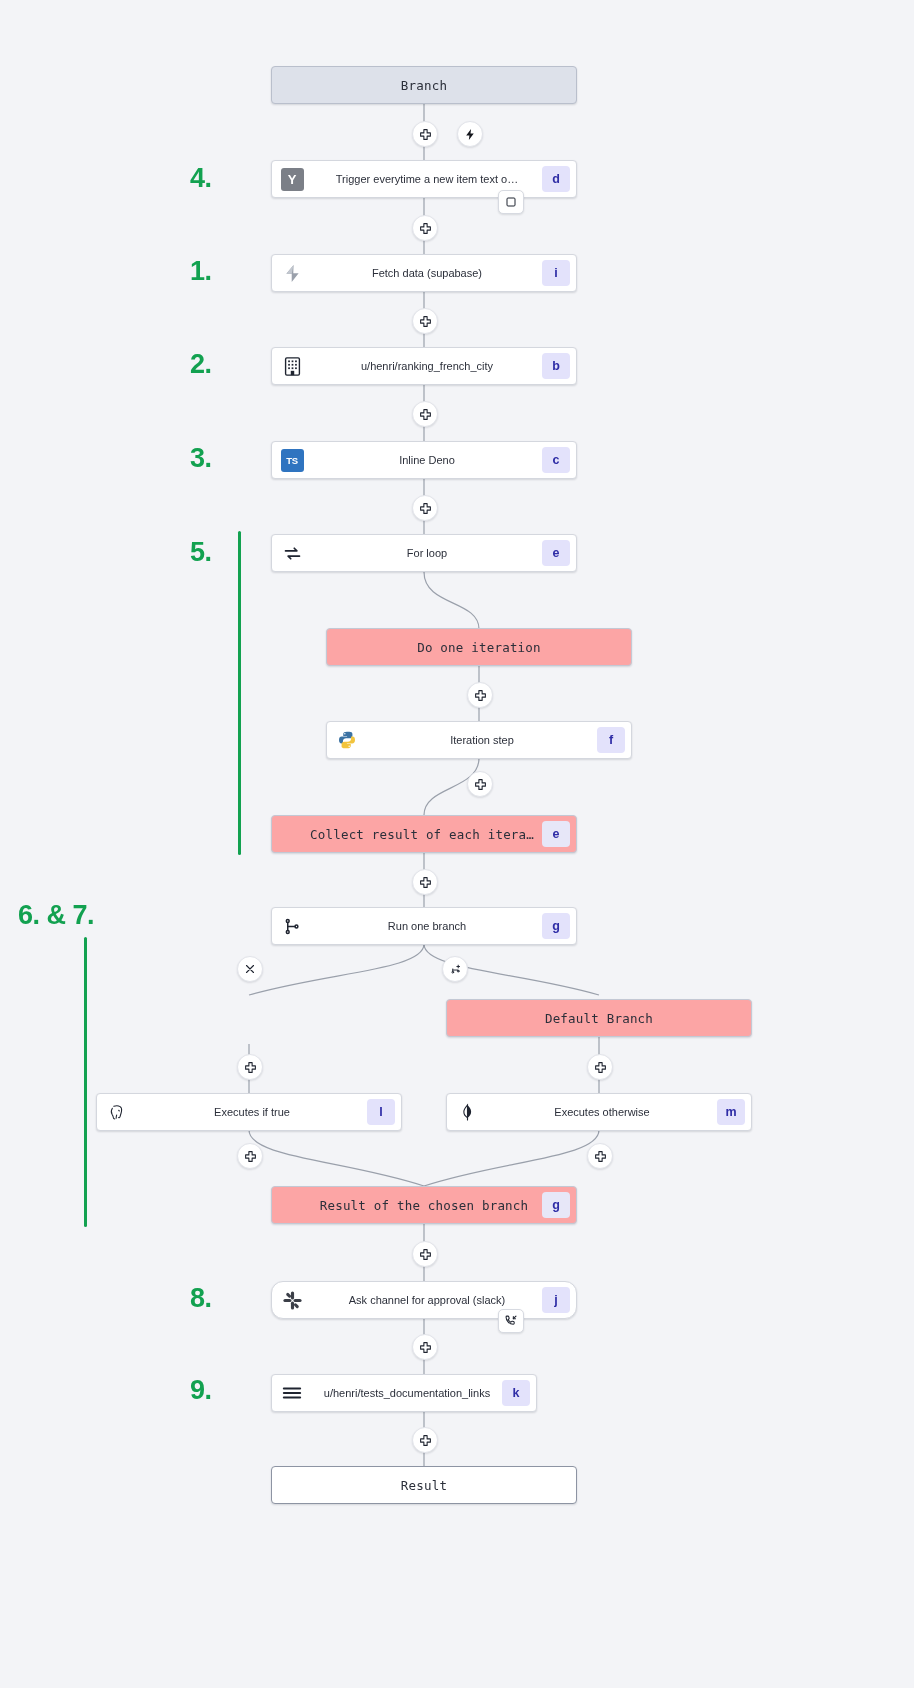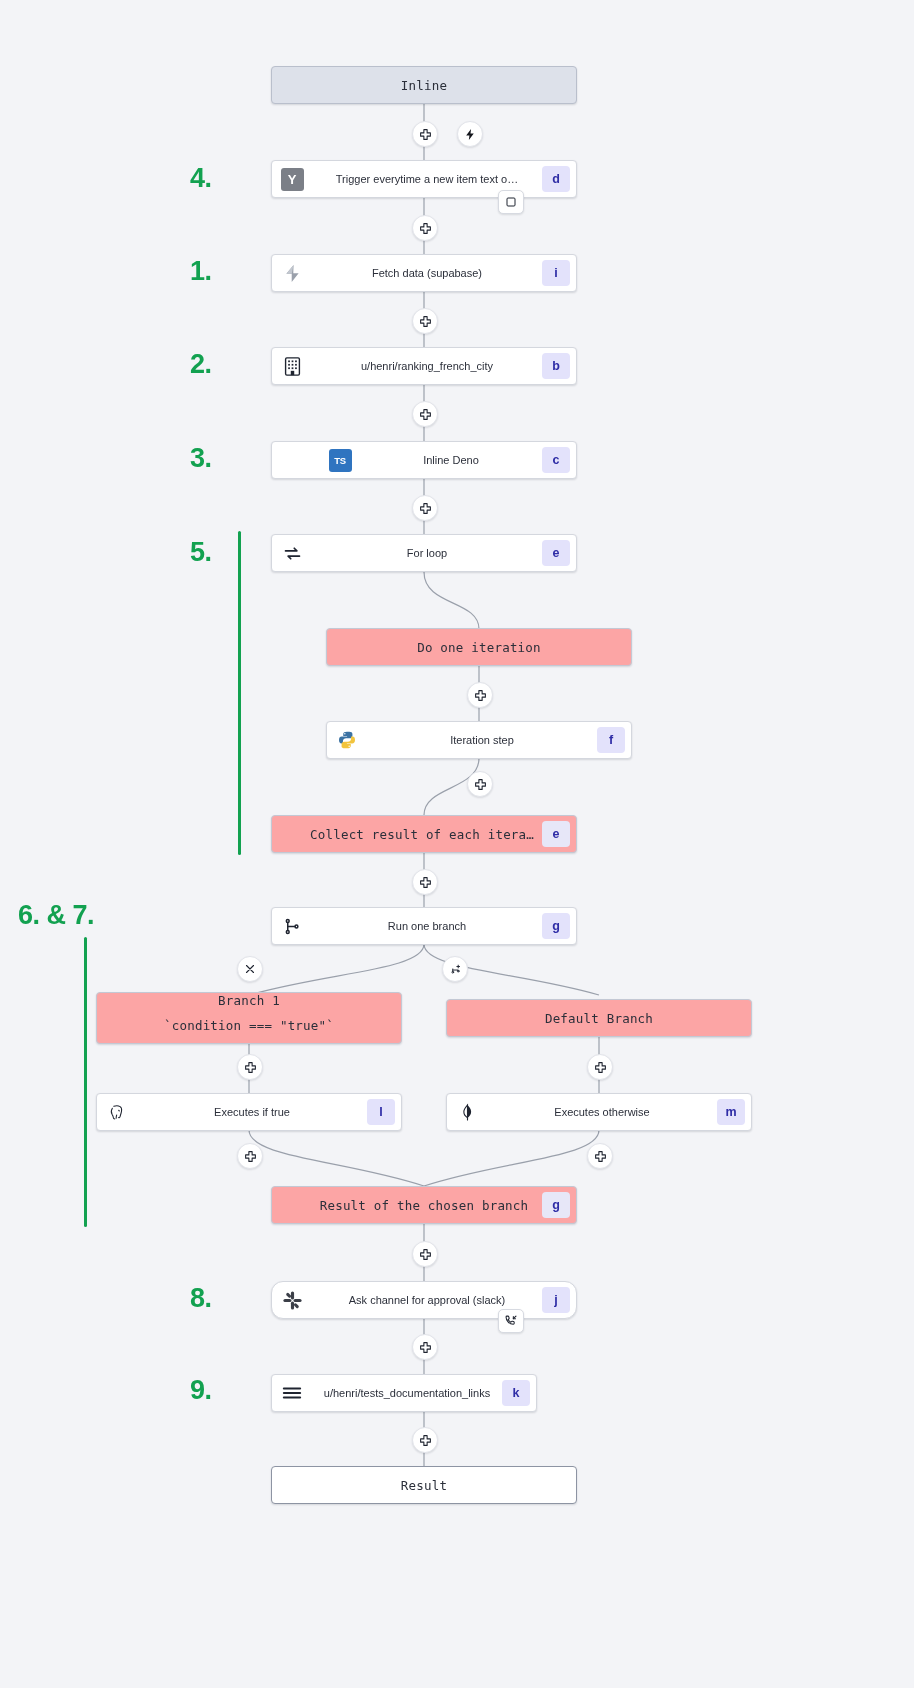--- a/index.html
+++ b/index.html
@@ -232,21 +232,21 @@
   <div class="step-num" style="left:190px; top:537px;">5.</div>
   <div class="step-num" style="left:18px; top:900px;">6. &amp; 7.</div>
   <div class="step-num" style="left:190px; top:1283px;">8.</div>
   <div class="step-num" style="left:190px; top:1375px;">9.</div>
 
   <div class="green-bar" style="left:238px; top:531px; height:324px;"></div>
   <div class="green-bar" style="left:84px; top:937px; height:290px;"></div>
 
   <div class="node terminal-top" style="left:271px; top:66px; width:306px;">
     <span class="badge-spacer"></span>
-    <span class="node-label mono">Inline</span>
+    <span class="node-label mono">Branch</span>
     <span class="badge-spacer"></span>
   </div>
 
   <div class="handle" style="left:412px; top:121px;">
     <svg width="13" height="13" viewBox="0 0 24 24">
       <path d="M9 3h6v6h6v6h-6v6H9v-6H3V9h6z" fill="none" stroke="#1f2430" stroke-width="2" stroke-linejoin="round"></path>
     </svg>
   </div>
 
   <div class="handle" style="left:457px; top:121px;">
@@ -313,21 +313,21 @@
     <span class="node-label">u/henri/ranking_french_city</span>
     <span class="badge">b</span>
   </div>
 
   <div class="handle" style="left:412px; top:401px;">
     <svg width="13" height="13" viewBox="0 0 24 24">
       <path d="M9 3h6v6h6v6h-6v6H9v-6H3V9h6z" fill="none" stroke="#1f2430" stroke-width="2" stroke-linejoin="round"></path>
     </svg>
   </div>
 
-  <div class="node module" style="left:271px; top:441px; width:306px;padding-left:48px;">
+  <div class="node module" style="left:271px; top:441px; width:306px;">
     <span class="node-icon">
       <span class="tile ts">TS</span>
     </span>
     <span class="node-label">Inline Deno</span>
     <span class="badge">c</span>
   </div>
 
   <div class="handle" style="left:412px; top:495px;">
     <svg width="13" height="13" viewBox="0 0 24 24">
       <path d="M9 3h6v6h6v6h-6v6H9v-6H3V9h6z" fill="none" stroke="#1f2430" stroke-width="2" stroke-linejoin="round"></path>
@@ -409,24 +409,20 @@
   <div class="handle" style="left:442px; top:956px;">
     <svg width="13" height="13" viewBox="0 0 24 24" fill="none" stroke="#1f2430" stroke-width="1.8" stroke-linecap="round" stroke-linejoin="round">
       <circle cx="7" cy="17" r="1.6"></circle>
       <circle cx="17" cy="15" r="1.6"></circle>
       <path d="M7 15.4V11"></path>
       <path d="M7 13h10v0.4"></path>
       <path d="M17 4v5M14.5 6.5h5"></path>
     </svg>
   </div>
 
-  <div class="node virtual tall" style="left:96px; top:992px; width:306px; flex-direction:column; justify-content:center;">
-    <span class="node-label mono twoline">Branch 1</span>
-    <span class="node-label mono twoline">`condition === "true"`</span>
-  </div>
 
   <div class="node virtual" style="left:446px; top:999px; width:306px;">
     <span class="badge-spacer"></span>
     <span class="node-label mono">Default Branch</span>
     <span class="badge-spacer"></span>
   </div>
 
   <div class="handle" style="left:237px; top:1054px;">
     <svg width="13" height="13" viewBox="0 0 24 24">
       <path d="M9 3h6v6h6v6h-6v6H9v-6H3V9h6z" fill="none" stroke="#1f2430" stroke-width="2" stroke-linejoin="round"></path>

